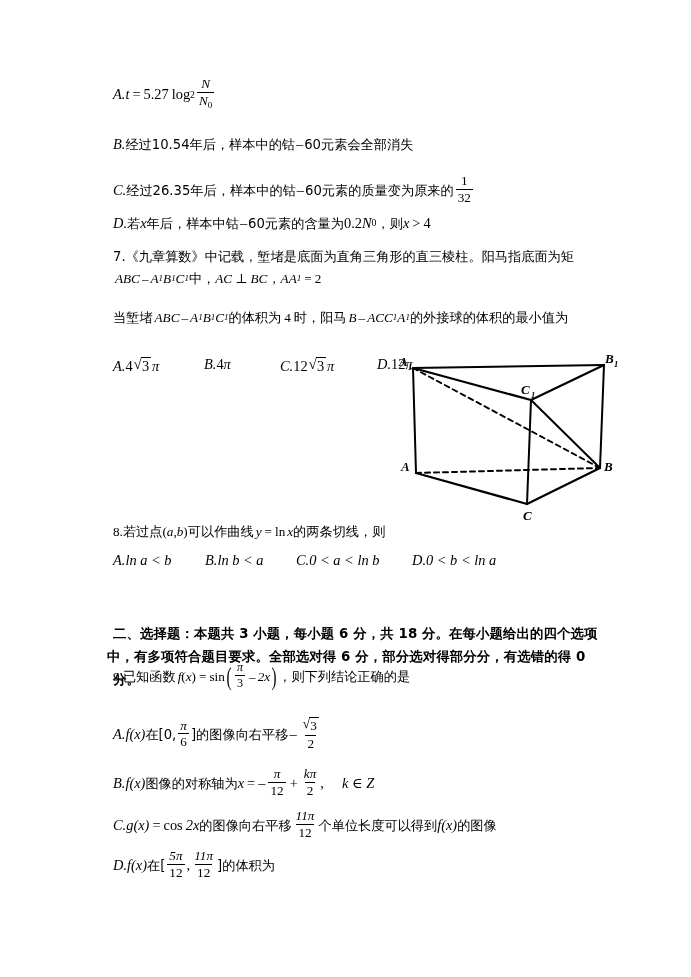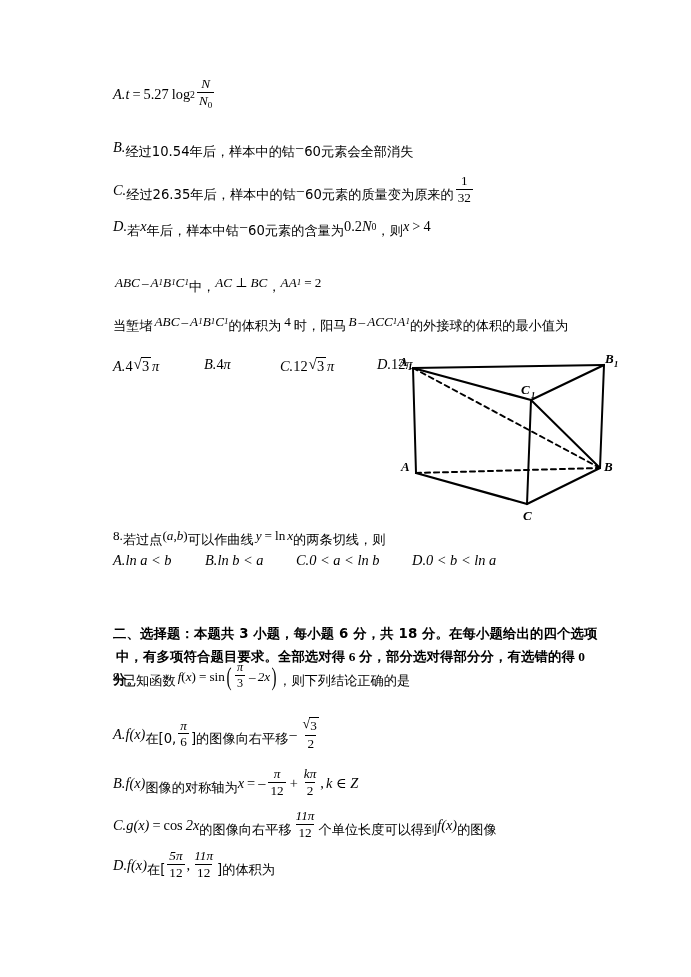--- a/index.html
+++ b/index.html
@@ -22,21 +22,20 @@
     height: 977px;
     background: #fff;
   }
 
   
   .it { font-style: italic; }
   .cn {
     font-family: "DejaVu Sans", "Liberation Sans", sans-serif;
     font-style: normal;
     font-size: 13.2px;
-    margin-top: 8px;
   }
   .mathline {
     font-size: 14.4px;
     line-height: 1.0;
     display: flex;
     align-items: center;
     flex-wrap: nowrap;
     white-space: nowrap;
   }
   .frac {
@@ -180,20 +179,23 @@
     <span>0.2</span>
     <span class="it">N</span>
     <span class="subn">0</span>
     <span class="cn">，</span>
     <span class="cn">则</span>
     <span class="it">x</span>
     <span style="margin:0 3px;">&gt;</span>
     <span>4</span>
   </div>
 
+  <div class="row q-head" style="left:113px; top:246px;">
+    <span>7.</span><span>《九章算数》中记载，堑堵是底面为直角三角形的直三棱柱。阳马指底面为矩</span>
+  </div>
 
   <div class="row mathline" style="left:113px; top:272px; font-size:13.2px;">
     <span class="it" style="margin-left:2px;">ABC</span>
     <span style="margin:0 2px;">–</span>
     <span class="it">A</span>
       <span class="sub">1</span>
     <span class="it">B</span>
       <span class="sub">1</span>
     <span class="it">C</span>
       <span class="sub">1</span>
@@ -325,21 +327,21 @@
   <div class="row mathline" style="left:296px; top:553px;">
     <span class="it">C.</span>
     <span class="it">0 &lt; a &lt; ln b</span>
   </div>
   <div class="row mathline" style="left:412px; top:553px;">
     <span class="it">D.</span>
     <span class="it">0 &lt; b &lt; ln a</span>
   </div>
 
   <div class="row sec-head" style="left:113px; top:598px;">二、选择题：本题共 3 小题，每小题 6 分，共 18 分。在每小题给出的四个选项</div>
-  <div class="row sec-head" style="left:116px; top:621px;font-family:Liberation Serif, serif;">中，有多项符合题目要求。全部选对得 6 分，部分选对得部分分，有选错的得 0</div>
+  <div class="row sec-head" style="left:107px; top:621px;">中，有多项符合题目要求。全部选对得 6 分，部分选对得部分分，有选错的得 0</div>
   <div class="row sec-head" style="left:113px; top:644px;">分。</div>
 
   <div class="row mathline" style="left:113px; top:662px; font-size:13.2px;">
     <span>9.</span>
     <span class="cn">已知函数</span>
     <span class="it" style="margin-left:2px;">f</span>
     <span>(</span>
     <span class="it">x</span>
     <span>)</span>
     <span style="margin:0 3px;">=</span>
@@ -388,21 +390,21 @@
     <span class="frac">
       <span class="num it">π</span>
       <span class="den">12</span>
     </span>
     <span style="margin:0 2px;">+</span>
     <span class="frac">
       <span class="num it">kπ</span>
       <span class="den">2</span>
     </span>
     <span>,</span>
-    <span class="it" style="margin-left:2px;">k ∈ Z</span>
+    <span class="it" style="margin-left:18px;">k ∈ Z</span>
   </div>
 
   <div class="row mathline" style="left:113px; top:810px;">
     <span class="it">C.</span>
     <span class="it">g</span>
     <span class="it">(x)</span>
     <span style="margin:0 3px;">=</span>
     <span>cos</span>
     <span class="it" style="margin-left:3px;">2x</span>
     <span class="cn">的图像向右平移</span>

